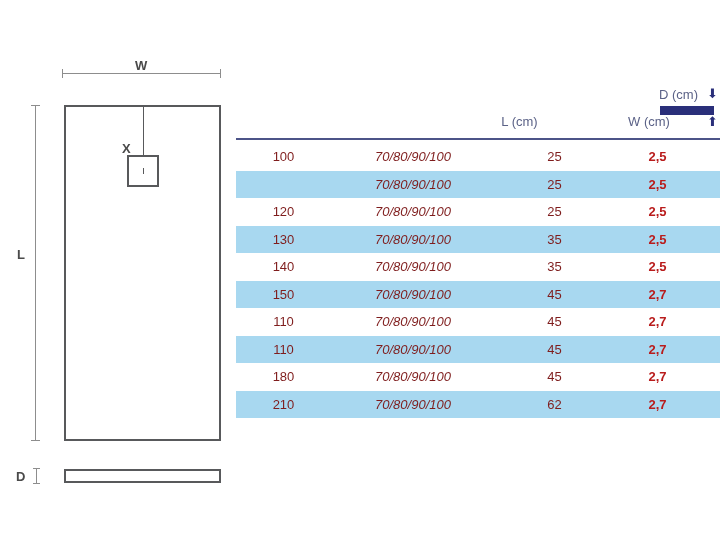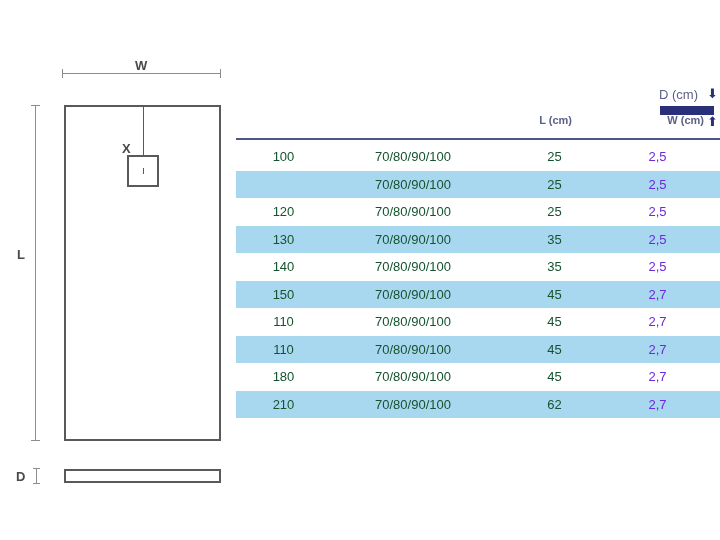--- a/index.html
+++ b/index.html
@@ -110,48 +110,48 @@
   #depth-arrow-up{
     position:absolute;right:2px;top:30px;
     color:#2a2f7a;font-size:13px;line-height:1;
   }
 
   #table-head{
     position:absolute;left:0;top:29px;width:484px;height:29px;
   }
   .head-cell{
     position:absolute;top:0;
-    font-size:11px;color:#5b6287;
-    text-align:right;white-space:nowrap;font-weight:bold;
+    font-size:13px;color:#5b6287;
+    text-align:center;white-space:nowrap;
   }
   #head-l{left:231px;width:105px;}
   #head-w{left:358px;width:110px;}
 
   #head-rule{
     position:absolute;left:0;top:53px;width:484px;height:2px;
     background:#4c5488;
   }
 
   #table-body{
     position:absolute;left:0;top:58px;width:484px;
   }
   .row{
     position:relative;width:484px;height:27.5px;
     background:#ffffff;
   }
   .row.alt{background:#a8d8f0;}
   .cell{
     position:absolute;top:0;height:27.5px;line-height:27.5px;
     font-size:13px;text-align:center;white-space:nowrap;
-    color:#14532d;
+    color:#7f1d1d;
   }
   .cell.col-l{left:-5px;width:105px;}
-  .cell.col-w{left:122px;width:110px;}
+  .cell.col-w{left:122px;width:110px;font-style:italic;}
   .cell.col-x{left:266px;width:105px;}
-  .cell.col-d{left:369px;width:105px;font-weight:normal;color:#6d28d9;}
+  .cell.col-d{left:369px;width:105px;font-weight:bold;color:#b91c1c;}
 </style>
 </head>
 <body>
 
 <div id="page">
 
   <div id="drawing">
 
     <div id="w-dim-tick-left"></div>
     <div id="w-dim-line"></div>

